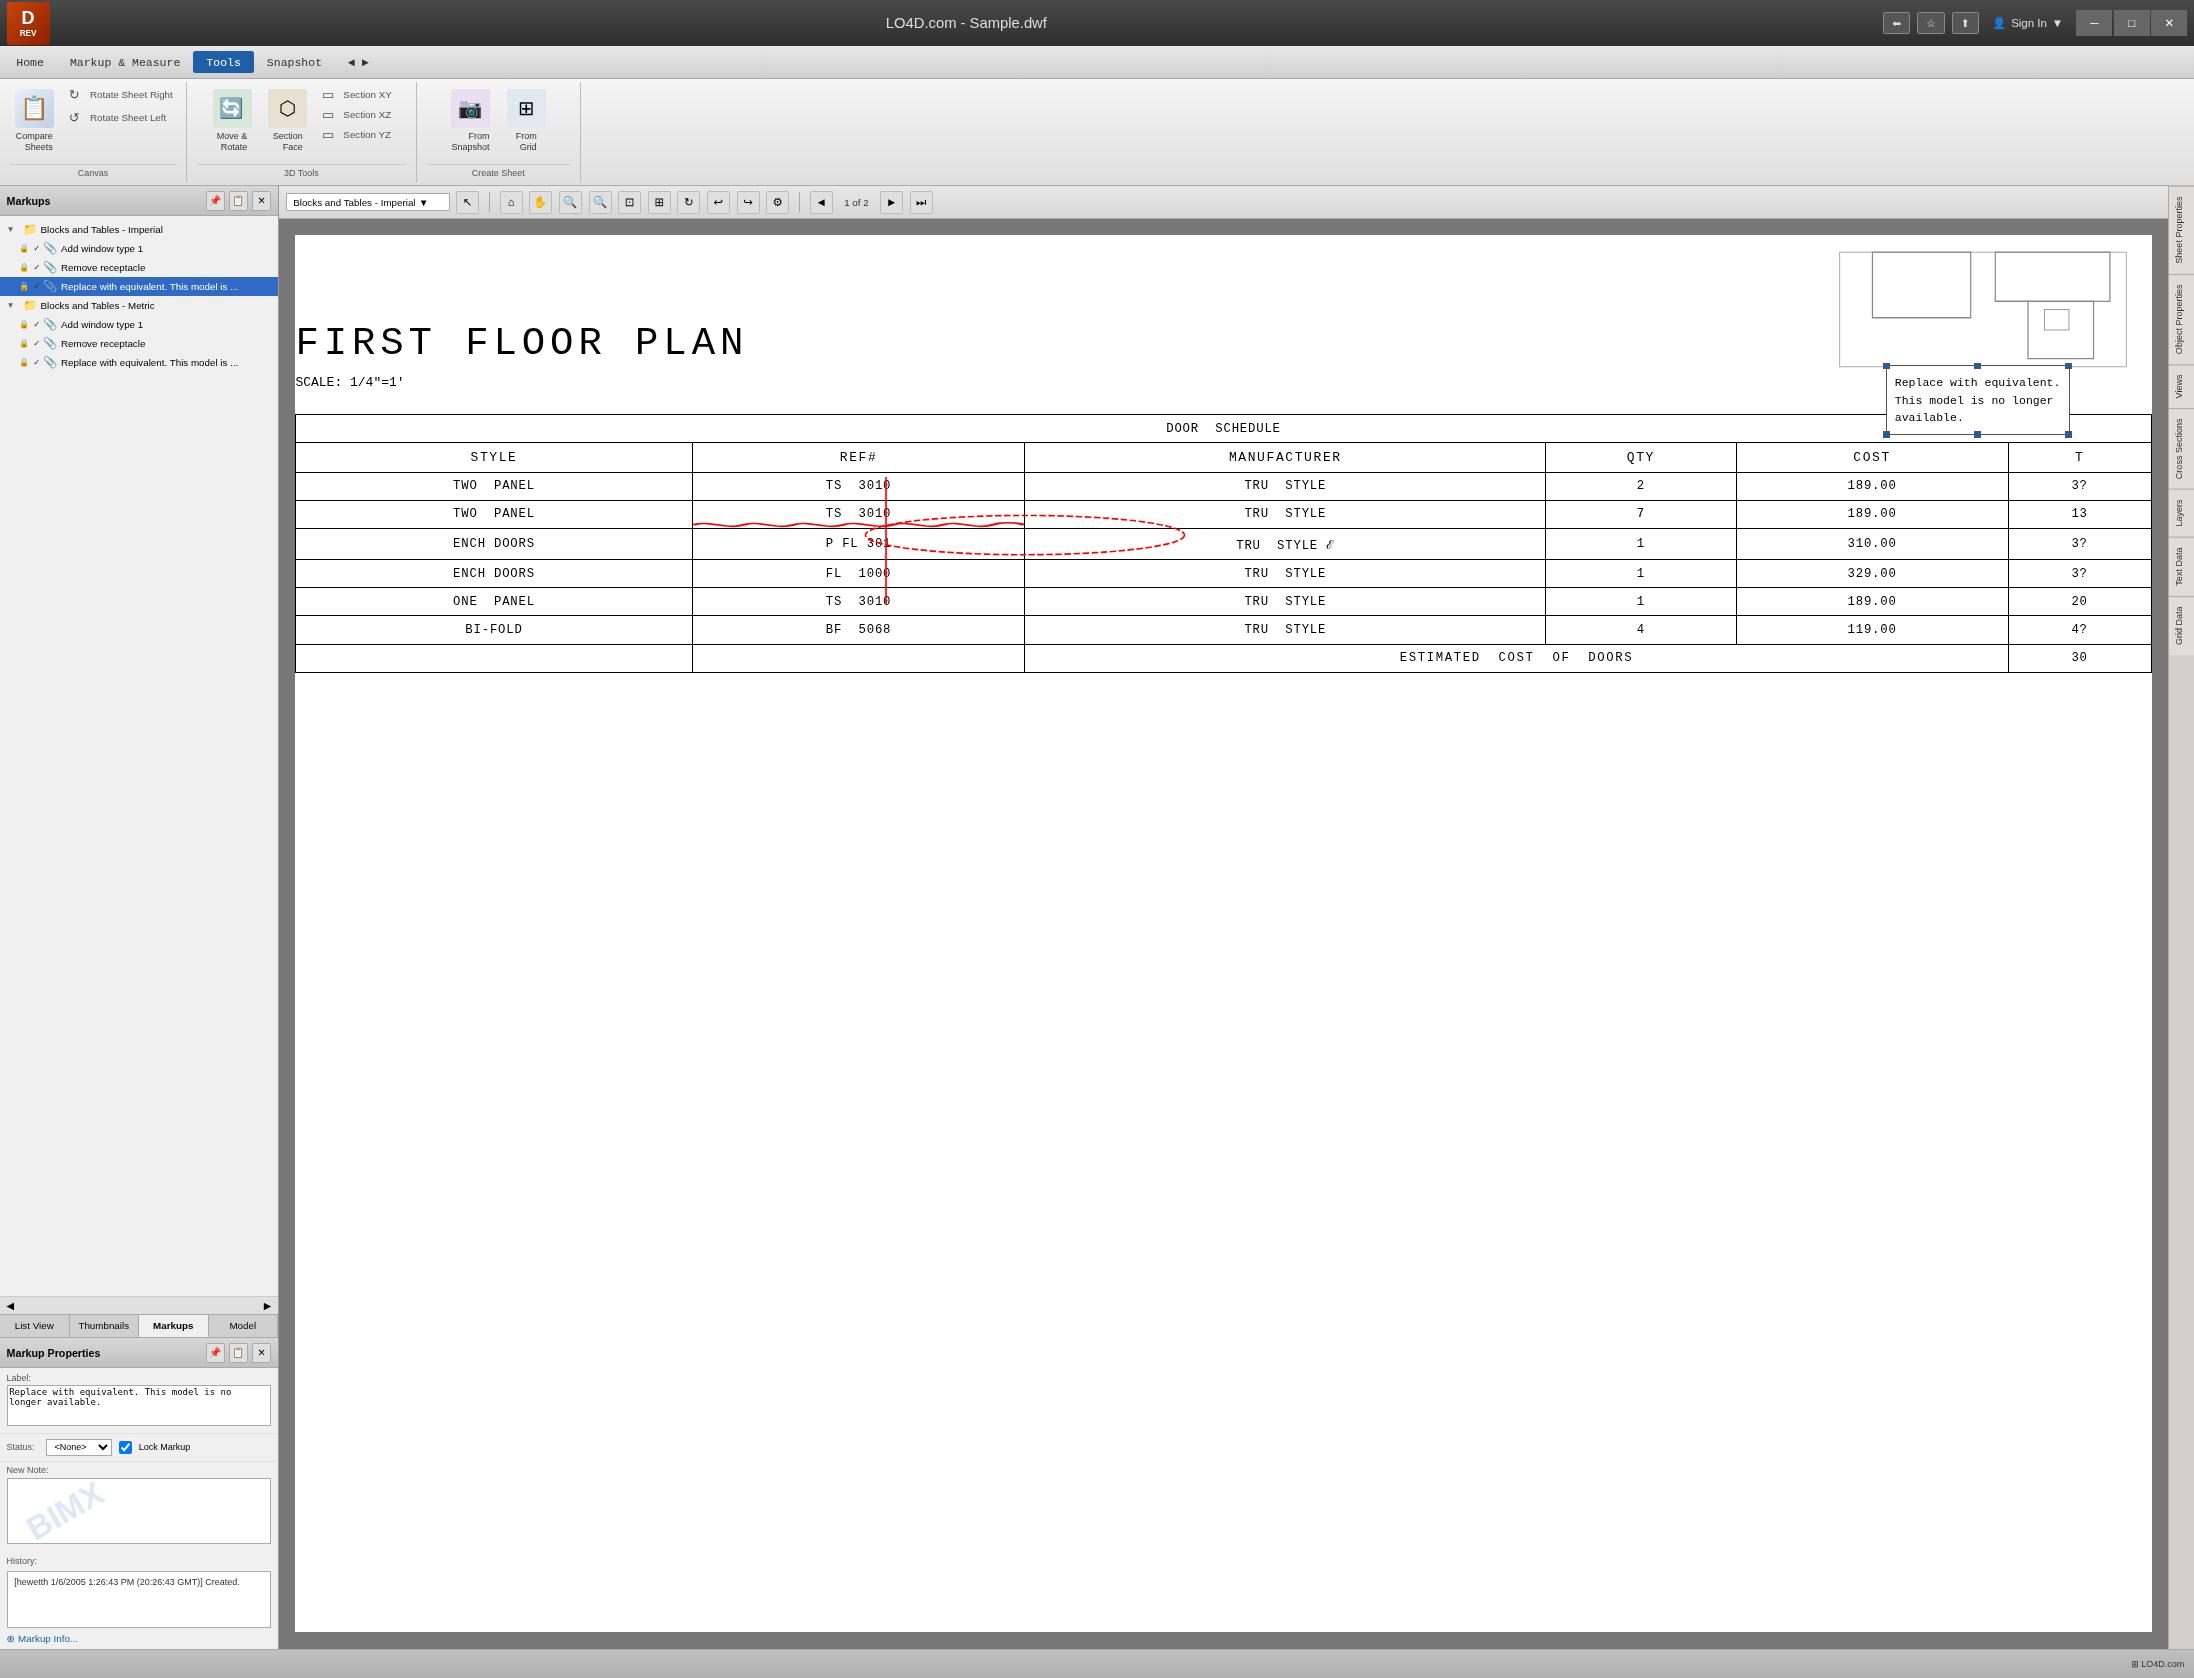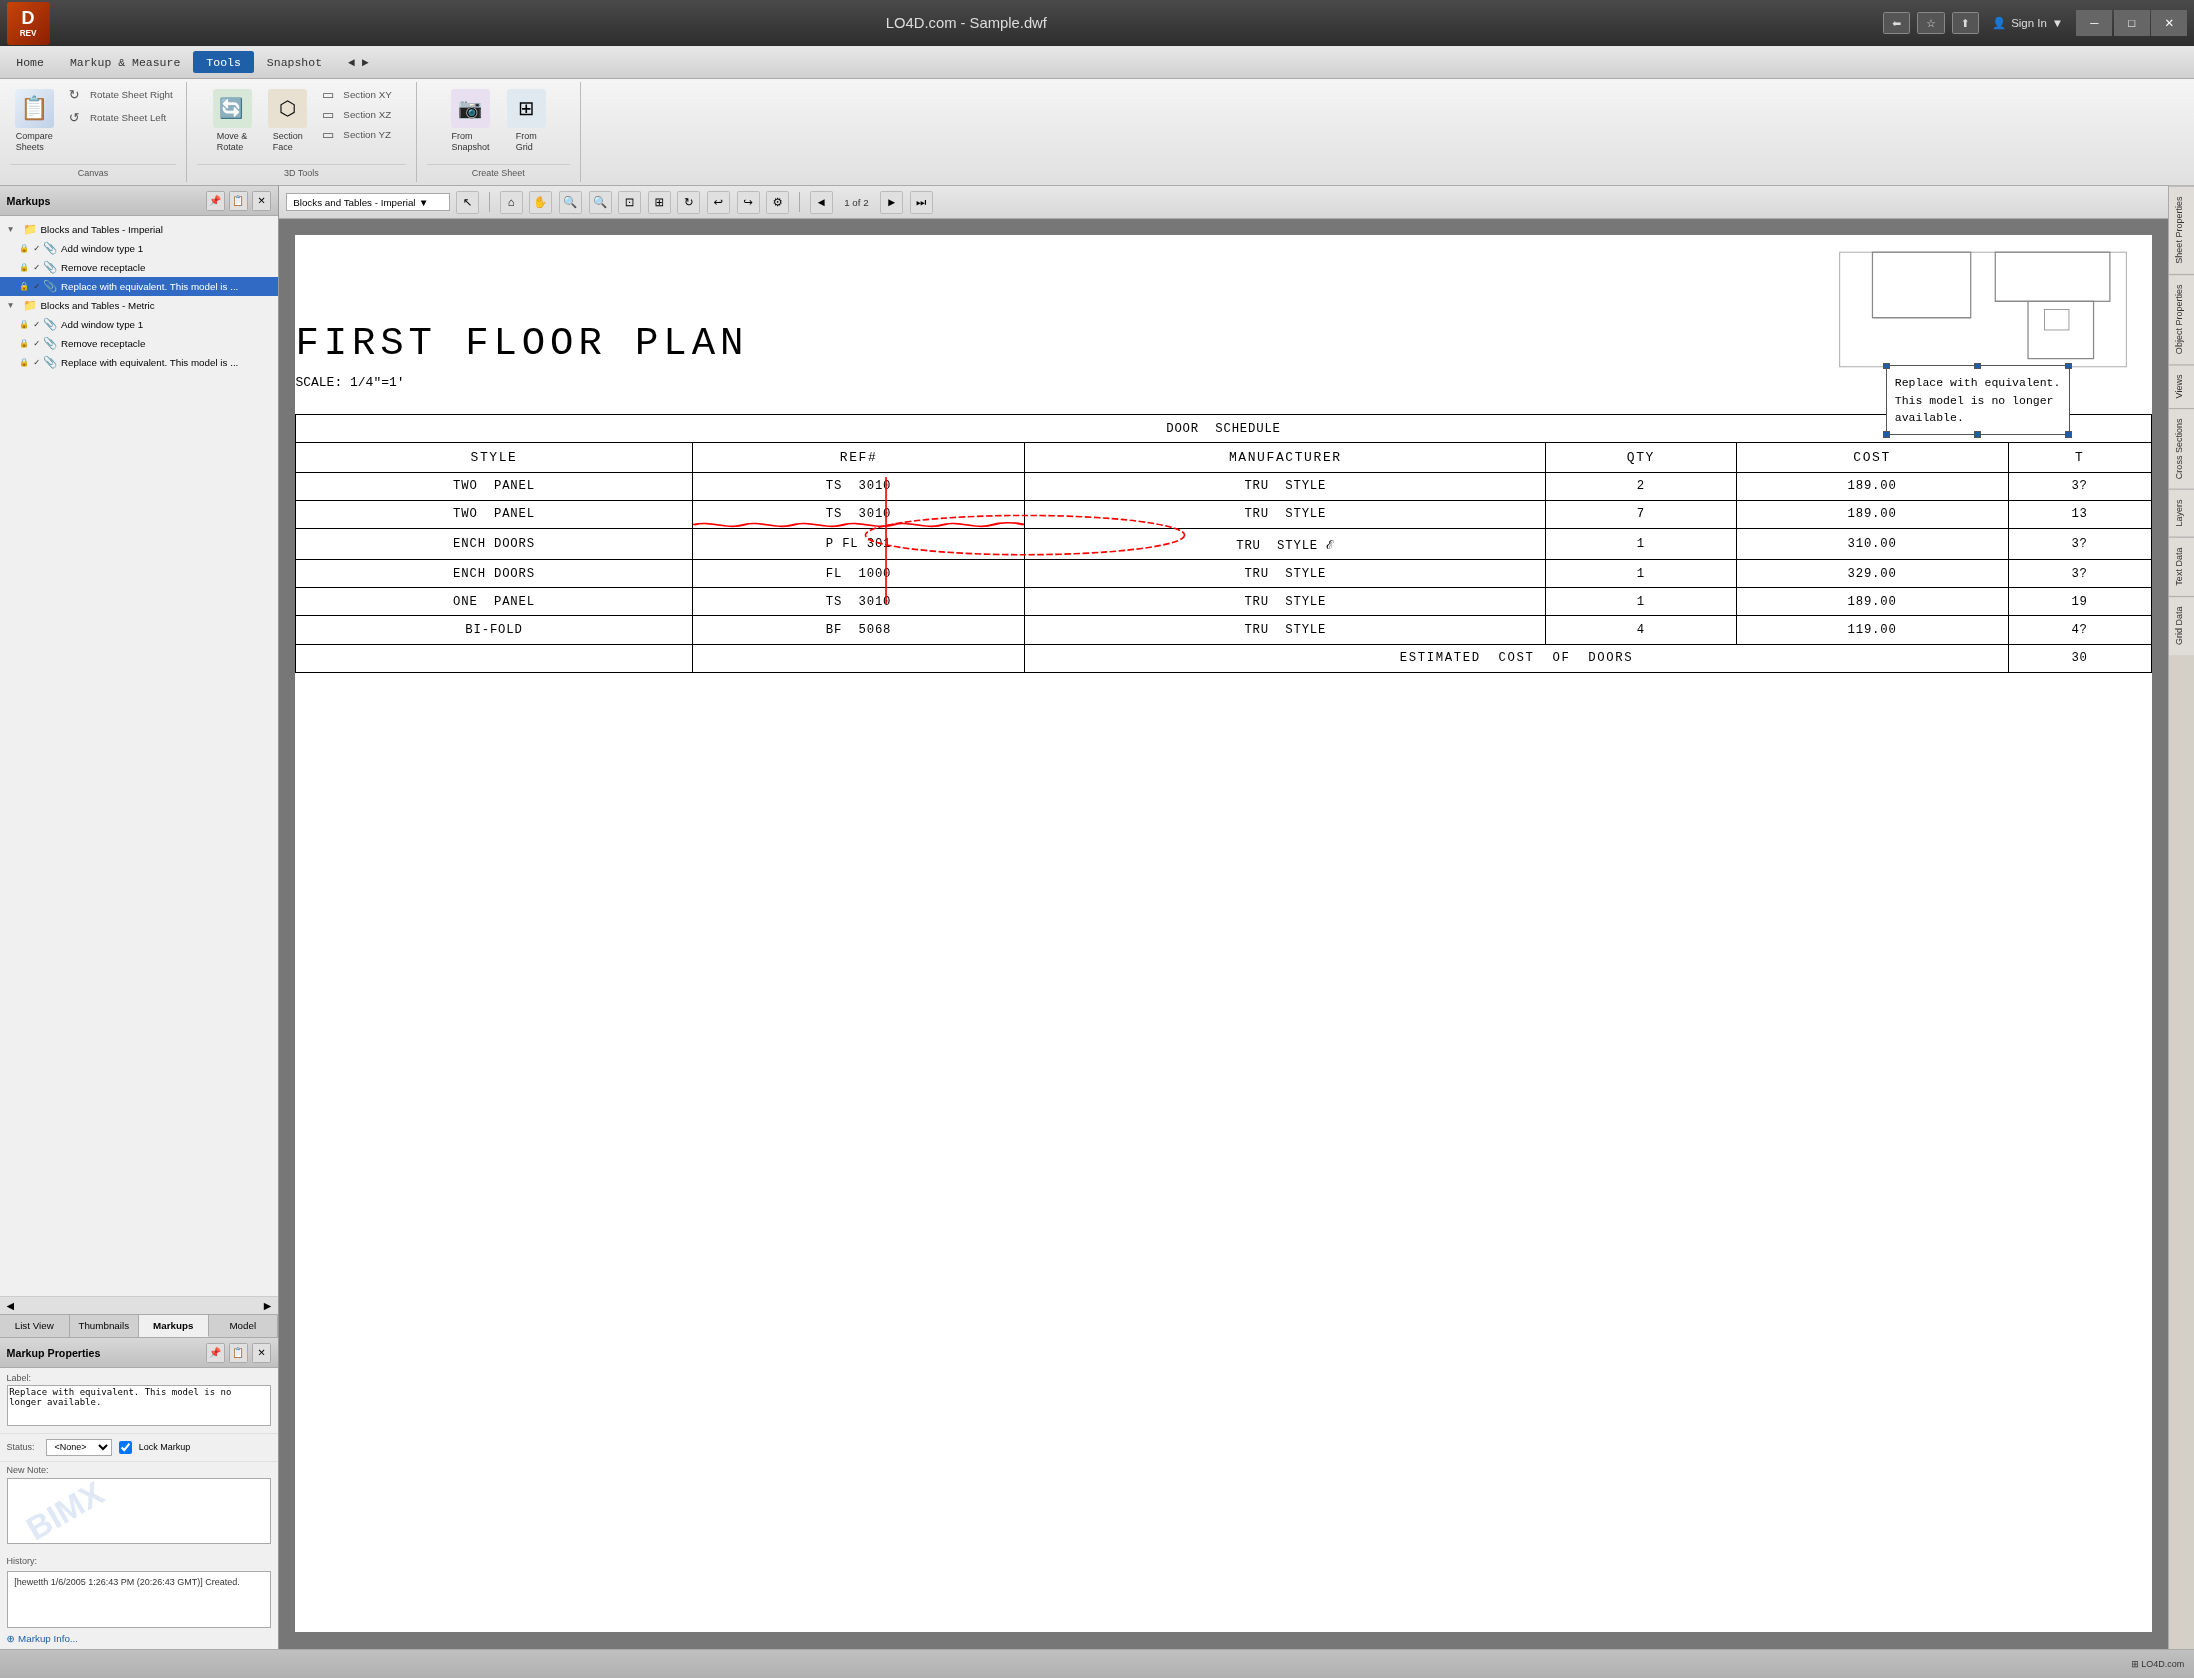--- a/index.html
+++ b/index.html
@@ -101,21 +101,21 @@
       min-width: 49px;
     }
     .ribbon-btn-icon {
       width: 39px; height: 39px;
       background: #ddd;
       border-radius: 3.3px;
       display: flex; align-items: center; justify-content: center;
       font-size: 19.7px;
       margin-bottom: 3.3px;
     }
-    .ribbon-btn-label { font-size: 9px; text-align: left; color: #333; line-height: 1.2; }
+    .ribbon-btn-label { font-size: 9px; text-align: right; color: #333; line-height: 1.2; }
     .ribbon-small-btn {
       display: flex; align-items: center; gap: 4.9px;
       cursor: pointer; padding: 1.6px 3.3px; border-radius: 1.6px;
       color: #555; font-size: 9.8px;
     }
     .ribbon-small-icon { font-size: 13px; width: 16.4px; }
     .ribbon-section-btns { display: flex; flex-direction: column; gap: 1.6px; }
     .ribbon-group.canvas { min-width: 164px; }
     .ribbon-group.tools-3d { min-width: 230px; }
     .ribbon-group.create-sheet { min-width: 164px; }
@@ -770,21 +770,21 @@
                 <td>1</td>
                 <td>329.00</td>
                 <td>3?</td>
               </tr>
               <tr>
                 <td>ONE&nbsp;&nbsp;PANEL</td>
                 <td>TS&nbsp;&nbsp;3010</td>
                 <td>TRU&nbsp;&nbsp;STYLE</td>
                 <td>1</td>
                 <td>189.00</td>
-                <td>19</td>
+                <td>20</td>
               </tr>
               <tr>
                 <td>BI-FOLD</td>
                 <td>BF&nbsp;&nbsp;5068</td>
                 <td>TRU&nbsp;&nbsp;STYLE</td>
                 <td>4</td>
                 <td>119.00</td>
                 <td>4?</td>
               </tr>
               <tr>

